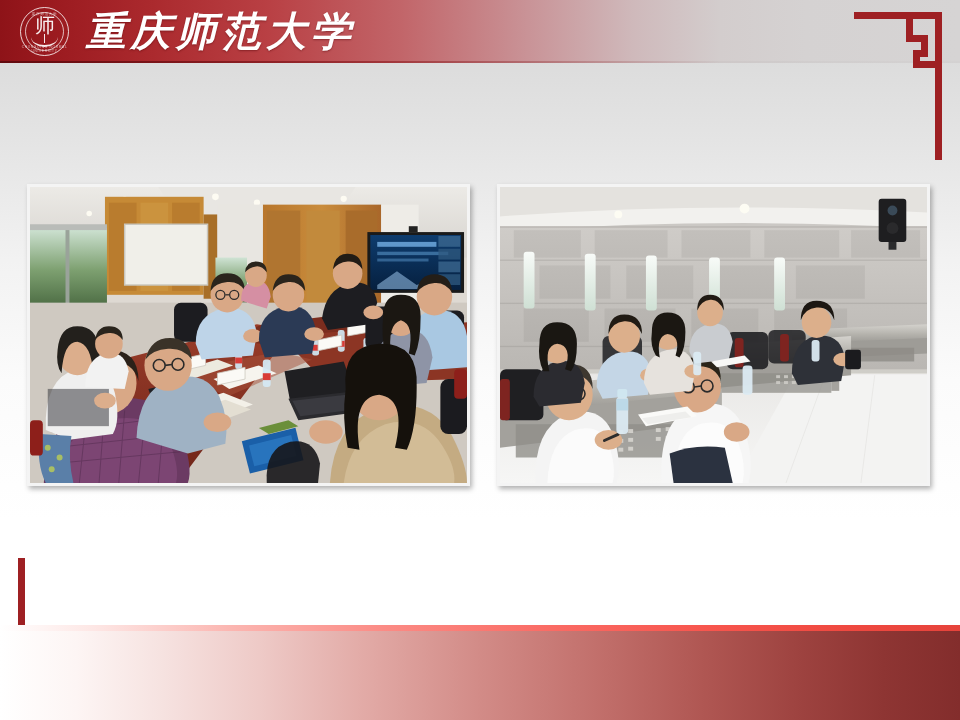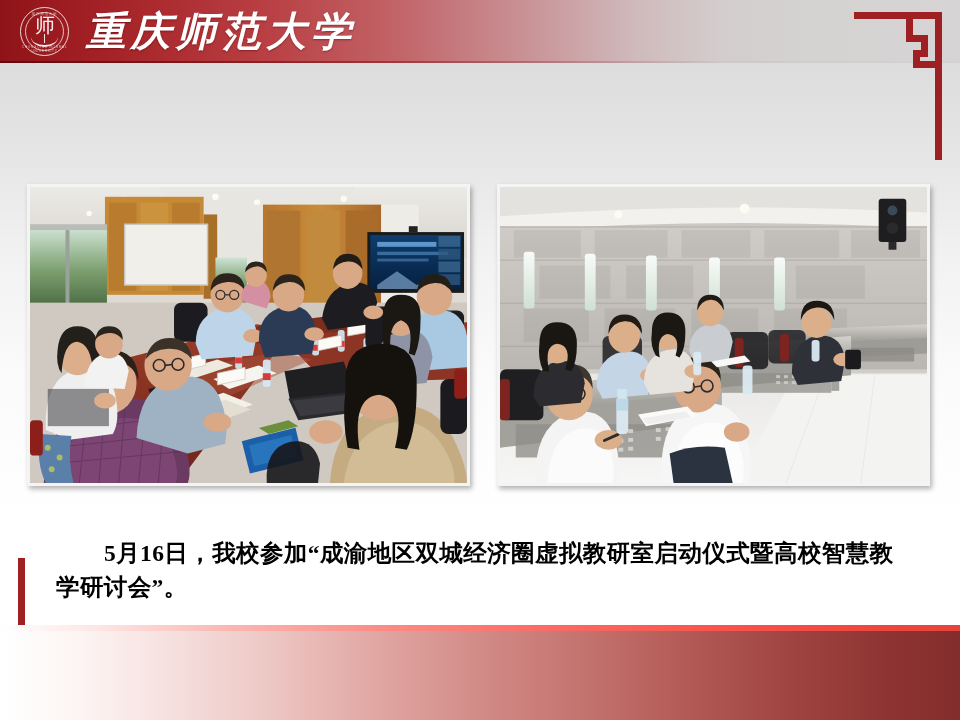--- a/index.html
+++ b/index.html
@@ -719,21 +719,20 @@
         <rect x="196" y="168" width="8" height="24" rx="3" fill="#dbeaf2" opacity="0.95"></rect>
         <rect x="246" y="182" width="10" height="30" rx="3.5" fill="#dbeaf2" opacity="0.95"></rect>
         <rect x="316" y="156" width="8" height="22" rx="3" fill="#dbeaf2" opacity="0.95"></rect>
         <polygon points="140,232 190,224 200,234 148,244" fill="#fafaf8"></polygon>
         <polygon points="144,236 188,229 194,235 150,242" fill="#eeeeec"></polygon>
         <polygon points="214,178 248,172 254,178 220,184" fill="#f8f8f6"></polygon>
       </g>
     </svg>
   </div>
 
-  <div class="caption">5月16日，我校参加“成渝地区双城经济圈虚拟教研室启动仪式暨高校智慧教学研讨会”。</div>
 
   <div class="corner-bl">
     <svg class="corner-svg" viewBox="0 0 88 148" preserveAspectRatio="none">
       <g fill="#9e2023" transform="translate(88,148) rotate(180)">
         <rect x="0" y="0" width="88" height="7"></rect>
         <rect x="81" y="0" width="7" height="148"></rect>
         <rect x="52" y="0" width="7" height="30"></rect>
         <rect x="52" y="23" width="22" height="7"></rect>
         <rect x="67" y="23" width="7" height="22"></rect>
         <rect x="59" y="38" width="15" height="7"></rect>

